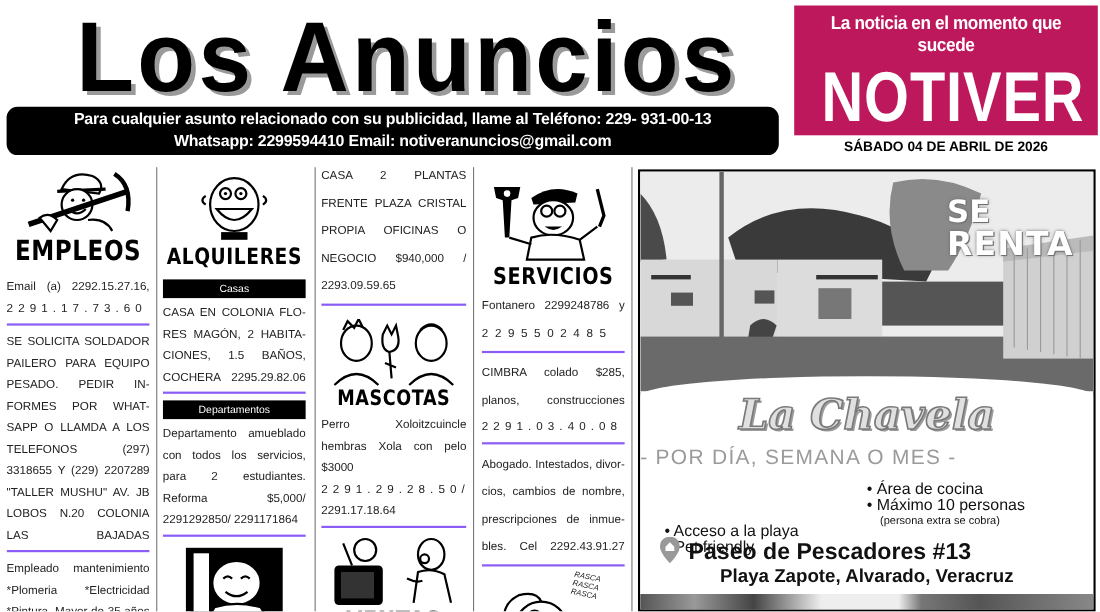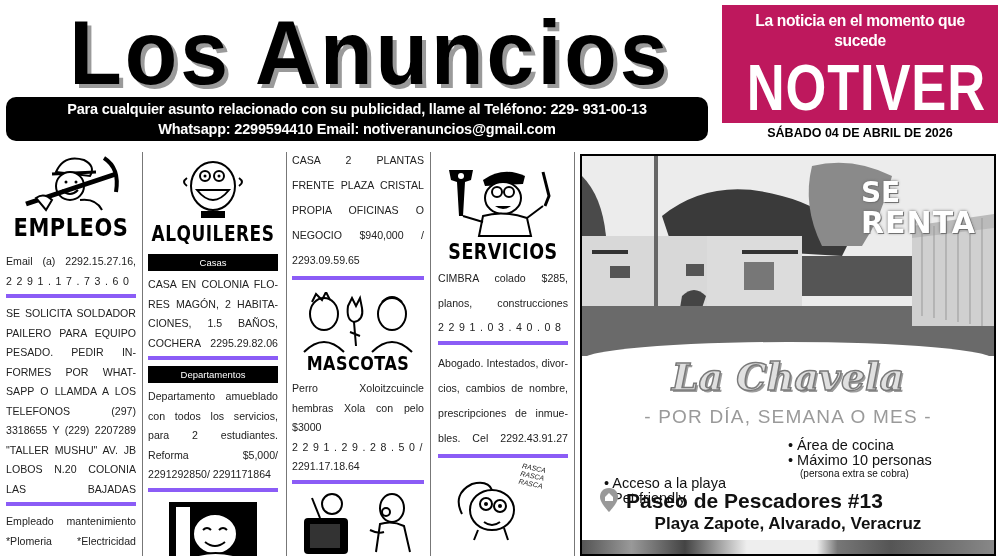--- a/index.html
+++ b/index.html
@@ -34,21 +34,21 @@
   
   .col { position: absolute; top: 152px; height: 404px; overflow: hidden; }
   .col-sep { position: absolute; top: 152px; width: 1px; height: 404px; background: #777; }
   .col1 { left: 6px; width: 130px; }
   .col2 { left: 148px; width: 130px; }
   .col3 { left: 292px; width: 132px; }
   .col4 { left: 438px; width: 130px; }
 
   .ad-text { font-size: 10.6px; line-height: 19.5px; text-align: justify; text-align-last: justify; color: #222; }
   .ad-text.last-left { text-align-last: left; }
-  .ad-block { border-bottom: 4px solid #8b5cf6; padding-bottom: 3px; margin-bottom: 6px; }
+  .ad-block { border-bottom: 2px solid #8b5cf6; padding-bottom: 3px; margin-bottom: 6px; }
   .spaced { letter-spacing: 4.6px; }
   .cat-bar { background: #000; color: #fff; text-align: center; font-size: 9.5px; height: 17px; line-height: 17px; margin: 4px 0 4px 0; }
 
   .cartoon { position: relative; display: block; margin: 0 auto; }
   .section-title {
     font-family: "DejaVu Sans", sans-serif; font-weight: 900; color: #000;
     text-align: center; letter-spacing: 0.5px; transform: scaleY(1.2);
   }
 
   
@@ -66,21 +66,21 @@
   .info-panel {
     position: absolute; left: 0; top: 186px; width: 412px; height: 200px; background: #fff;
     border-top-left-radius: 50% 18px; border-top-right-radius: 50% 18px;
   }
   .brand {
     position: absolute; left: 0; width: 100%; top: 12px; text-align: center;
     font-family: "DejaVu Serif", serif; font-style: italic; font-weight: bold; font-size: 38px;
     color: #e0e0e0; -webkit-text-stroke: 1.5px #7a7a7a; text-shadow: 2px 2px 0 #9c9c9c;
   }
   .tagline {
-    position: absolute; left: 0; width: 100%; top: 64px; text-align: center;
+    position: absolute; left: 0; width: 100%; top: 64px; text-align: left;
     font-size: 19px; color: #9a9a9a; letter-spacing: 1.2px;
   }
   .features { position: absolute; top: 96px; left: 22px; width: 380px; font-size: 14.5px; color: #111; line-height: 15px; }
   .feat-left { position: absolute; left: 0; top: 0; margin-top: 38px; }
   .feat-right { position: absolute; left: 184px; top: 0; }
   .feat-note { font-size: 10px; padding-left: 12px; line-height: 12px; }
   .address1 { position: absolute; top: 146px; left: 18px; width: 380px; font-size: 21px; font-weight: bold; color: #111; }
   .address1 .pin { display: inline-block; vertical-align: -4px; margin-right: 8px; }
   .address2 { position: absolute; top: 172px; left: 0; width: 100%; text-align: center; font-size: 17px; font-weight: bold; color: #111; }
   .bottom-strip { position: absolute; left: 0; top: 384px; width: 412px; height: 16px; background: linear-gradient(90deg,#555 0,#999 12%,#444 25%,#eee 40%,#eee 57%,#777 62%,#555 75%,#888 100%); }
@@ -202,20 +202,24 @@
     <path d="M40 14 Q60 0 82 10 L80 18 L42 20 Z" fill="#000"></path>
     <ellipse cx="60" cy="32" rx="18" ry="16" fill="#fff" stroke="#000" stroke-width="2"></ellipse>
     <circle cx="54" cy="26" r="5" fill="#fff" stroke="#000" stroke-width="2"></circle>
     <circle cx="66" cy="26" r="5" fill="#fff" stroke="#000" stroke-width="2"></circle>
     <path d="M52 40 Q60 46 68 40" fill="#000"></path>
     <path d="M100 6 L106 30 L102 40" fill="none" stroke="#000" stroke-width="3"></path>
     <path d="M40 50 Q60 44 84 52 L88 70 L36 70 Z" fill="#fff" stroke="#000" stroke-width="2"></path>
     <path d="M20 50 L40 56 M100 40 L84 52" stroke="#000" stroke-width="2"></path>
   </svg>
   <div class="section-title" style="font-size:17.5px;margin-top:2px;margin-bottom:4px">SERVICIOS</div>
+  <div class="ad-block">
+    <div class="ad-text" style="line-height:25px">Fontanero 2299248786 y</div>
+    <div class="ad-text spaced" style="line-height:25px;letter-spacing:6px">2295502485</div>
+  </div>
   <div class="ad-block">
     <div class="ad-text" style="line-height:25px">CIMBRA colado $285, planos, construcciones</div>
     <div class="ad-text spaced" style="line-height:22px">2291.03.40.08</div>
   </div>
   <div class="ad-block">
     <div class="ad-text" style="line-height:25px">Abogado. Intestados, divor- cios, cambios de nombre, prescripciones de inmue- bles. Cel 2292.43.91.27</div>
   </div>
   <div style="position:relative;height:80px">
     <svg class="cartoon" width="110" height="80" viewBox="0 0 110 80">
       <ellipse cx="44" cy="46" rx="22" ry="20" fill="#fff" stroke="#000" stroke-width="2"></ellipse>

